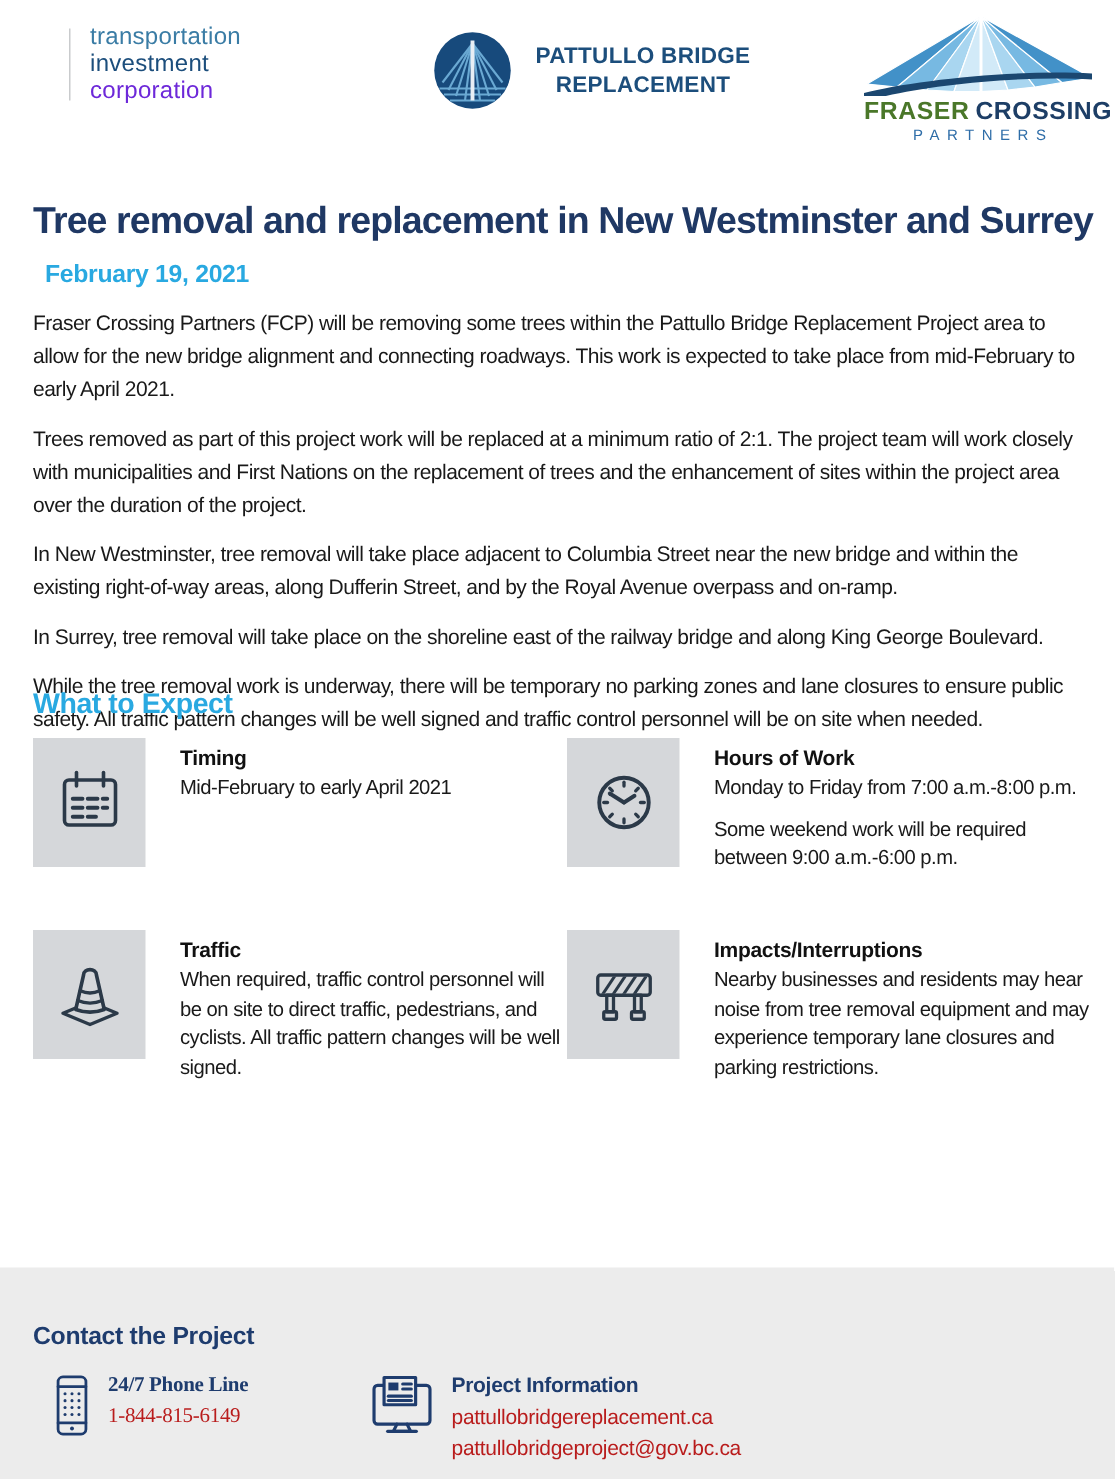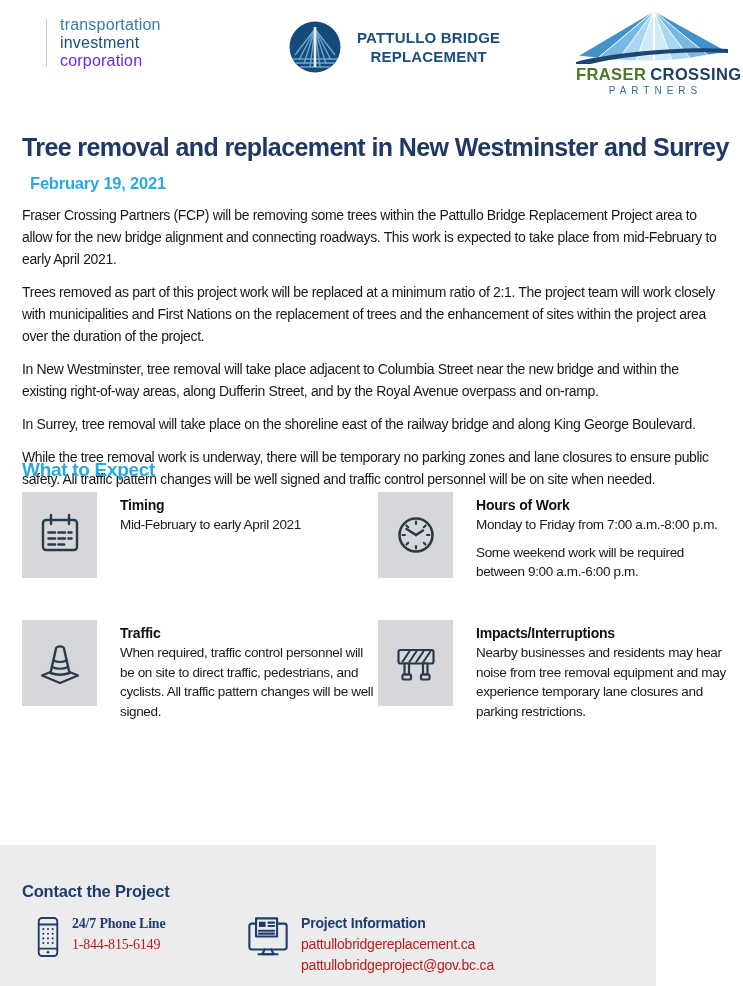--- a/index.html
+++ b/index.html
@@ -43,21 +43,21 @@
   .card.c1 { left:378px; top:492px; }
   .card.c2 { left:22px;  top:620px; }
   .card.c3 { left:378px; top:620px; }
   .icon-box { width:75px; height:86px; background:#d5d7da; flex:0 0 auto;
               display:flex; align-items:center; justify-content:center; }
   .card-text { width:258px; padding-top:5px; }
   .card-title { font-size:14px; font-weight:bold; color:#111; letter-spacing:-0.2px; margin-bottom:2px; }
   .card-text p { font-size:13.5px; line-height:19.5px; letter-spacing:-0.35px; color:#191919; margin-bottom:8px; }
 
   
-  .footer { position:absolute; left:0; top:845px; width:656px; height:141px; background:#ececec; }
+  .footer { position:absolute; left:0; top:845px; width:743px; height:141px; background:#ececec; }
   .footer-heading { position:absolute; left:22px; top:37px; font-size:16.5px; font-weight:bold; color:#1e3c6e; letter-spacing:-0.2px; }
   .fcol { position:absolute; top:68px; display:flex; gap:11px; align-items:flex-start; }
   .fcol.f0 { left:35px;font-family:Liberation Serif, serif; }
   .fcol.f1 { left:246px; }
   .fcol.f2 { left:494px; }
   .fcol-icon { flex:0 0 auto; margin-top:2px; }
   .fcol-title { font-size:14px; font-weight:bold; color:#1e3c6e; line-height:21px; letter-spacing:-0.2px; }
   .fcol-line { font-size:14px; color:#b91c1c; line-height:21px; letter-spacing:-0.2px; }
 
   svg { display:block; }

